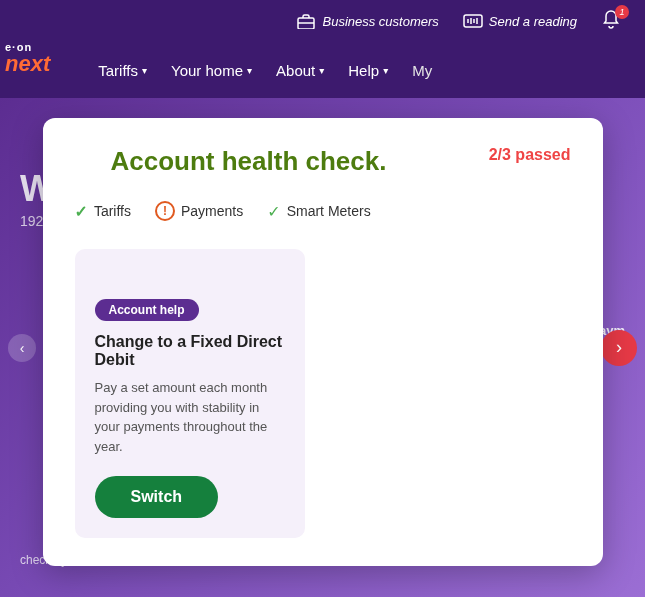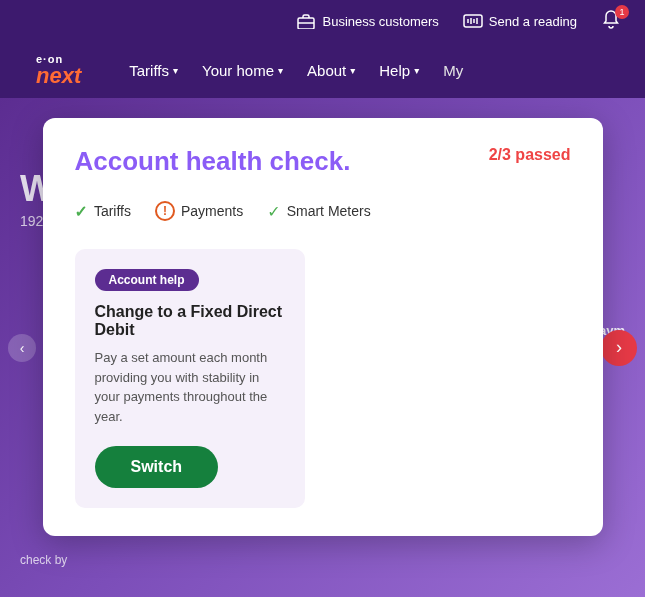--- a/index.html
+++ b/index.html
@@ -7,20 +7,21 @@
 
     
     .top-bar {
       background: #3d1a6e;
       height: 42px;
       display: flex;
       align-items: center;
       justify-content: flex-end;
       padding: 0 20px;
       gap: 24px;
+      font-style: italic;
     }
     .top-bar-item {
       display: flex;
       align-items: center;
       gap: 6px;
       color: white;
       font-size: 13px;
       cursor: pointer;
     }
     .top-bar-icon {
@@ -48,22 +49,21 @@
       display: flex;
       align-items: center;
       justify-content: center;
     }
 
     
     .nav-bar {
       background: #3d1a6e;
       height: 56px;
       display: flex;
-      align-items: center;
-      padding: 0 36px;
+      padding: 0 5px;
       gap: 32px;
     }
     .logo {
       display: flex;
       flex-direction: column;
       color: white;
       line-height: 1;
     }
     .logo-eon {
       font-size: 11px;
@@ -206,21 +206,22 @@
     }
     .health-header {
       display: flex;
       justify-content: space-between;
       align-items: flex-start;
       margin-bottom: 24px;
     }
     .health-title {
       font-size: 26px;
       font-weight: bold;
-      color: #8b5cf6;
+      color: #4d7c0f;
+      margin-left: 36px;
     }
     .health-score {
       font-size: 16px;
       font-weight: bold;
       color: #ef4444;
     }
 
     
     .status-items {
       display: flex;
@@ -265,20 +266,21 @@
     }
     .account-help-badge {
       background: #5c2d91;
       color: white;
       border-radius: 20px;
       padding: 4px 14px;
       font-size: 12px;
       font-weight: bold;
       display: inline-block;
       margin-bottom: 12px;
+      margin-top: 30px;
     }
     .help-card-title {
       font-size: 16px;
       font-weight: bold;
       color: #222;
       margin-bottom: 9px;
     }
     .help-card-desc {
       font-size: 13px;
       color: #555;

